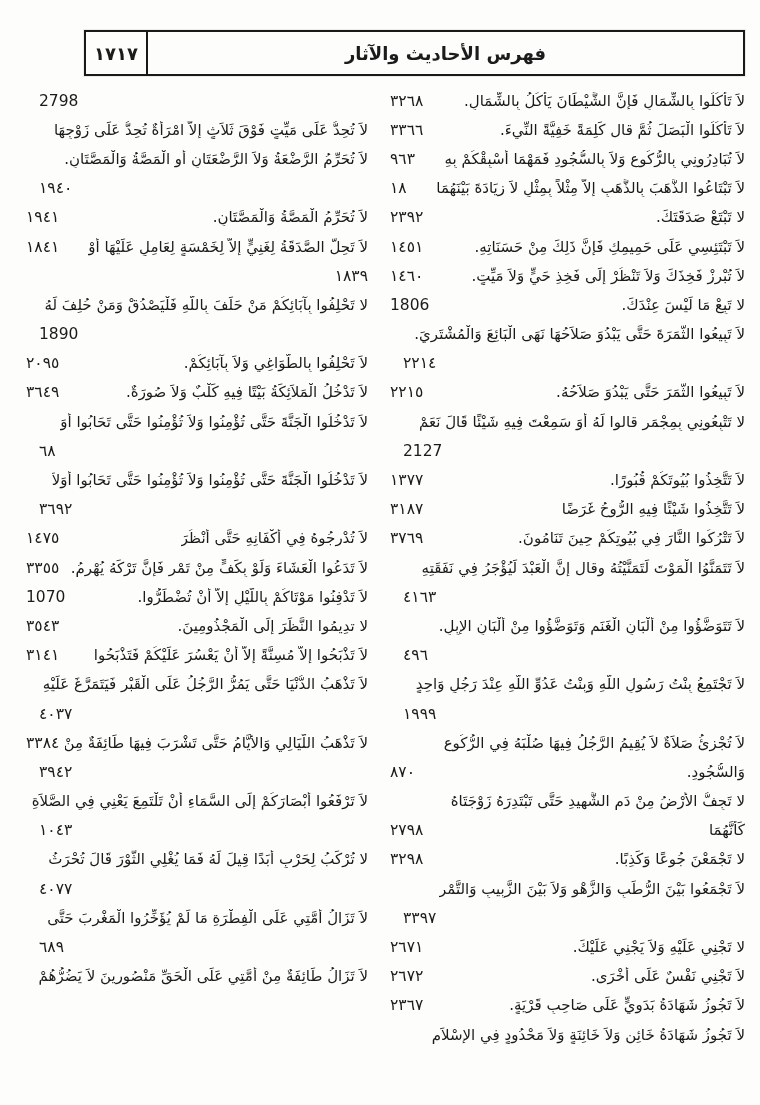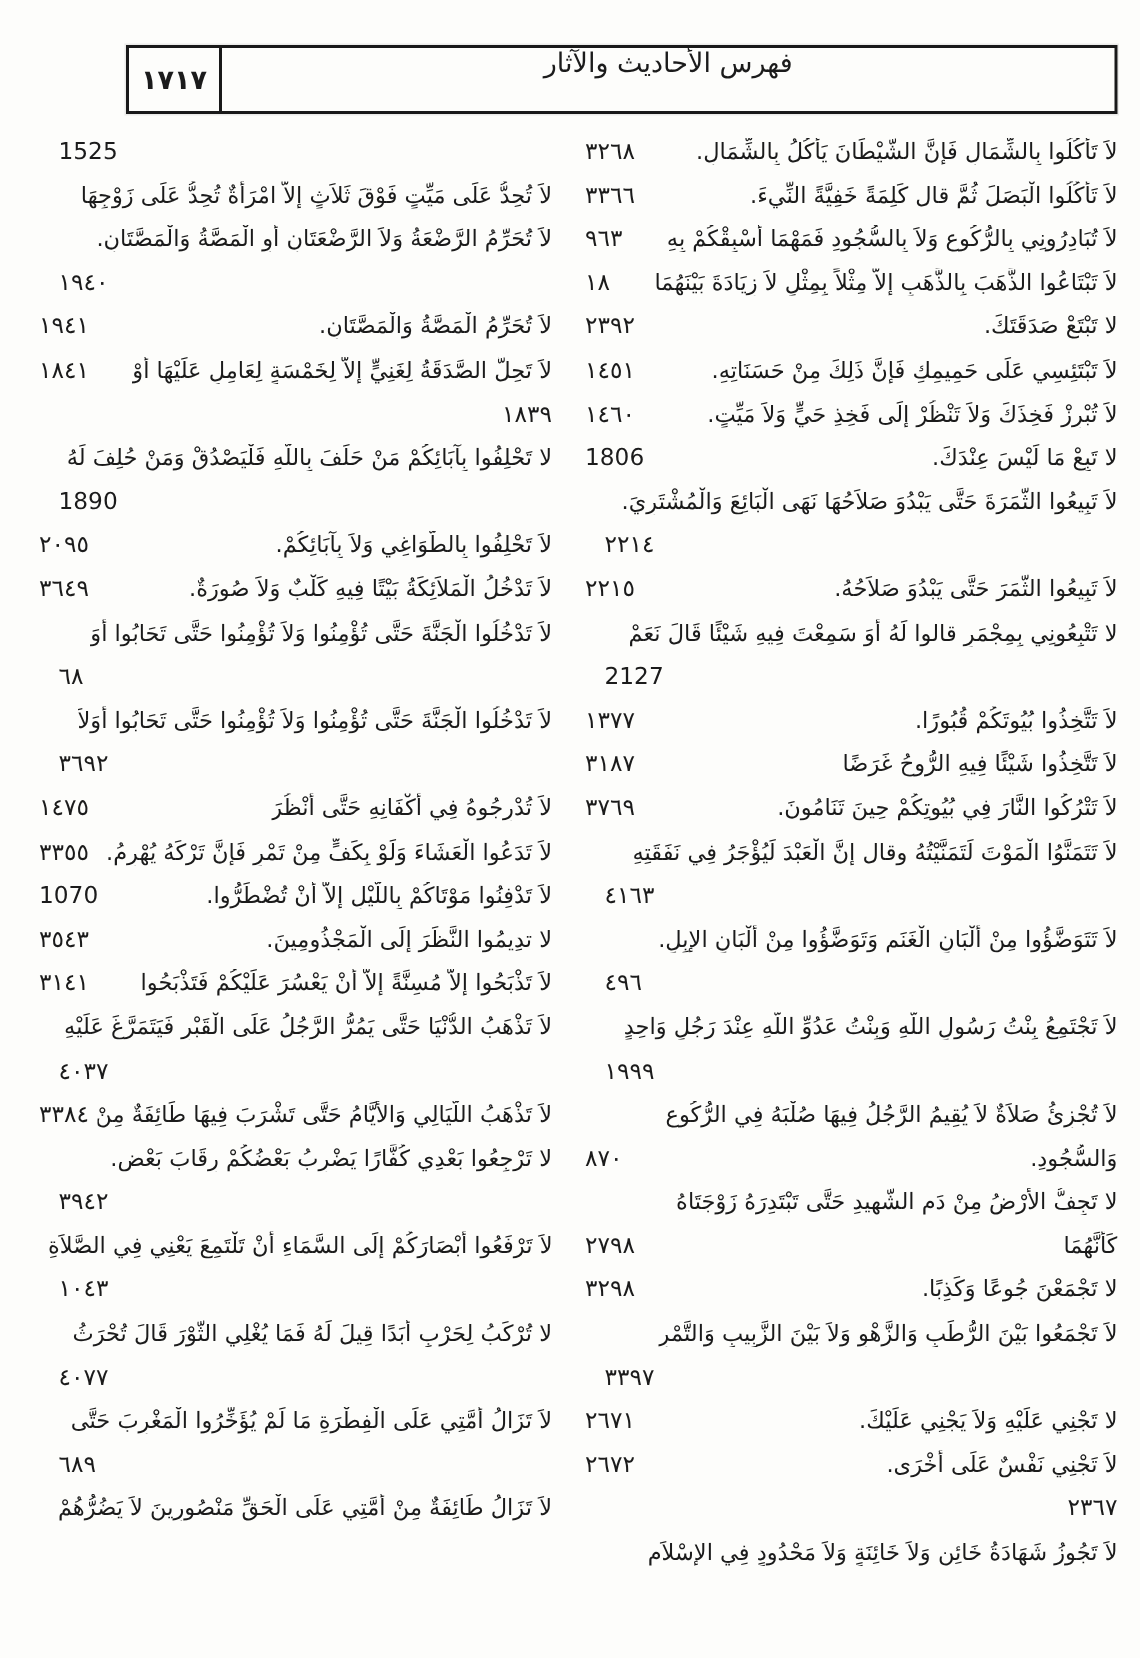--- a/index.html
+++ b/index.html
@@ -21,22 +21,22 @@
     background:#fdfdfb;
     box-shadow:0 0 0 1px rgba(25,25,25,0.08);
     margin-left:36px;
   }
   .num-cell {
     width:60px; border-right:2px solid #191919;
     display:flex; align-items:center; justify-content:center;
     font-size:18px; font-weight:bold; letter-spacing:1px;
   }
   .title-cell {
-    flex:1; display:flex; justify-content:center;
-    font-size:18px; font-weight:normal;
+    flex:1; display:flex; align-items:center; justify-content:center;
+    font-size:18px; font-weight:bold;
   }
 
   
   .columns {
     position:absolute; top:86px; right:15px; left:26px;
     display:flex; gap:22px; direction:rtl;
   }
   .col { display:flex; flex-direction:column; }
   .col-right { width:355px; }
   .col-left  { width:342px; }
@@ -189,31 +189,32 @@
         </div>
         <div class="line">
           <span class="t">لا تَجْنِي عَلَيْهِ وَلاَ يَجْنِي عَلَيْكَ.</span>
           <span class="n">٢٦٧١</span>
         </div>
         <div class="line">
           <span class="t">لاَ تَجْنِي نَفْسٌ عَلَى أُخْرَى.</span>
           <span class="n">٢٦٧٢</span>
         </div>
         <div class="line">
+          <span class="t">لاَ تَجُوزُ شَهَادَةُ بَدَوِيٍّ عَلَى صَاحِبِ قَرْيَةٍ.</span>
           <span class="n">٢٣٦٧</span>
         </div>
         <div class="line">
           <span class="t">لاَ تَجُوزُ شَهَادَةُ خَائِنٍ وَلاَ خَائِنَةٍ وَلاَ مَحْدُودٍ فِي الإِسْلاَمِ</span>
           <span class="n"></span>
         </div>
       </div>
     <div class="col col-left" id="col-left">
         <div class="line num-only">
           <span class="t"></span>
-          <span class="n">1525</span>
+          <span class="n">2798</span>
         </div>
         <div class="line">
           <span class="t">لاَ تُحِدُّ عَلَى مَيِّتٍ فَوْقَ ثَلاَثٍ إِلاَّ امْرَأَةٌ تُحِدُّ عَلَى زَوْجِهَا</span>
           <span class="n"></span>
         </div>
         <div class="line">
           <span class="t">لاَ تُحَرِّمُ الرَّضْعَةُ وَلاَ الرَّضْعَتَانِ أَوِ الْمَصَّةُ وَالْمَصَّتَانِ.</span>
           <span class="n"></span>
         </div>
         <div class="line num-only">
@@ -288,24 +289,20 @@
           <span class="n"></span>
         </div>
         <div class="line num-only">
           <span class="t"></span>
           <span class="n">٤٠٣٧</span>
         </div>
         <div class="line">
           <span class="t">لاَ تَذْهَبُ اللَّيَالِي وَالأَيَّامُ حَتَّى تَشْرَبَ فِيهَا طَائِفَةٌ مِنْ</span>
           <span class="n">٣٣٨٤</span>
         </div>
-        <div class="line">
-          <span class="t">لا تَرْجِعُوا بَعْدِي كُفَّارًا يَضْرِبُ بَعْضُكُمْ رِقَابَ بَعْضٍ.</span>
-          <span class="n"></span>
-        </div>
         <div class="line num-only">
           <span class="t"></span>
           <span class="n">٣٩٤٢</span>
         </div>
         <div class="line">
           <span class="t">لاَ تَرْفَعُوا أَبْصَارَكُمْ إِلَى السَّمَاءِ أَنْ تَلْتَمِعَ يَعْنِي فِي الصَّلاَةِ.</span>
           <span class="n"></span>
         </div>
         <div class="line num-only">
           <span class="t"></span>

